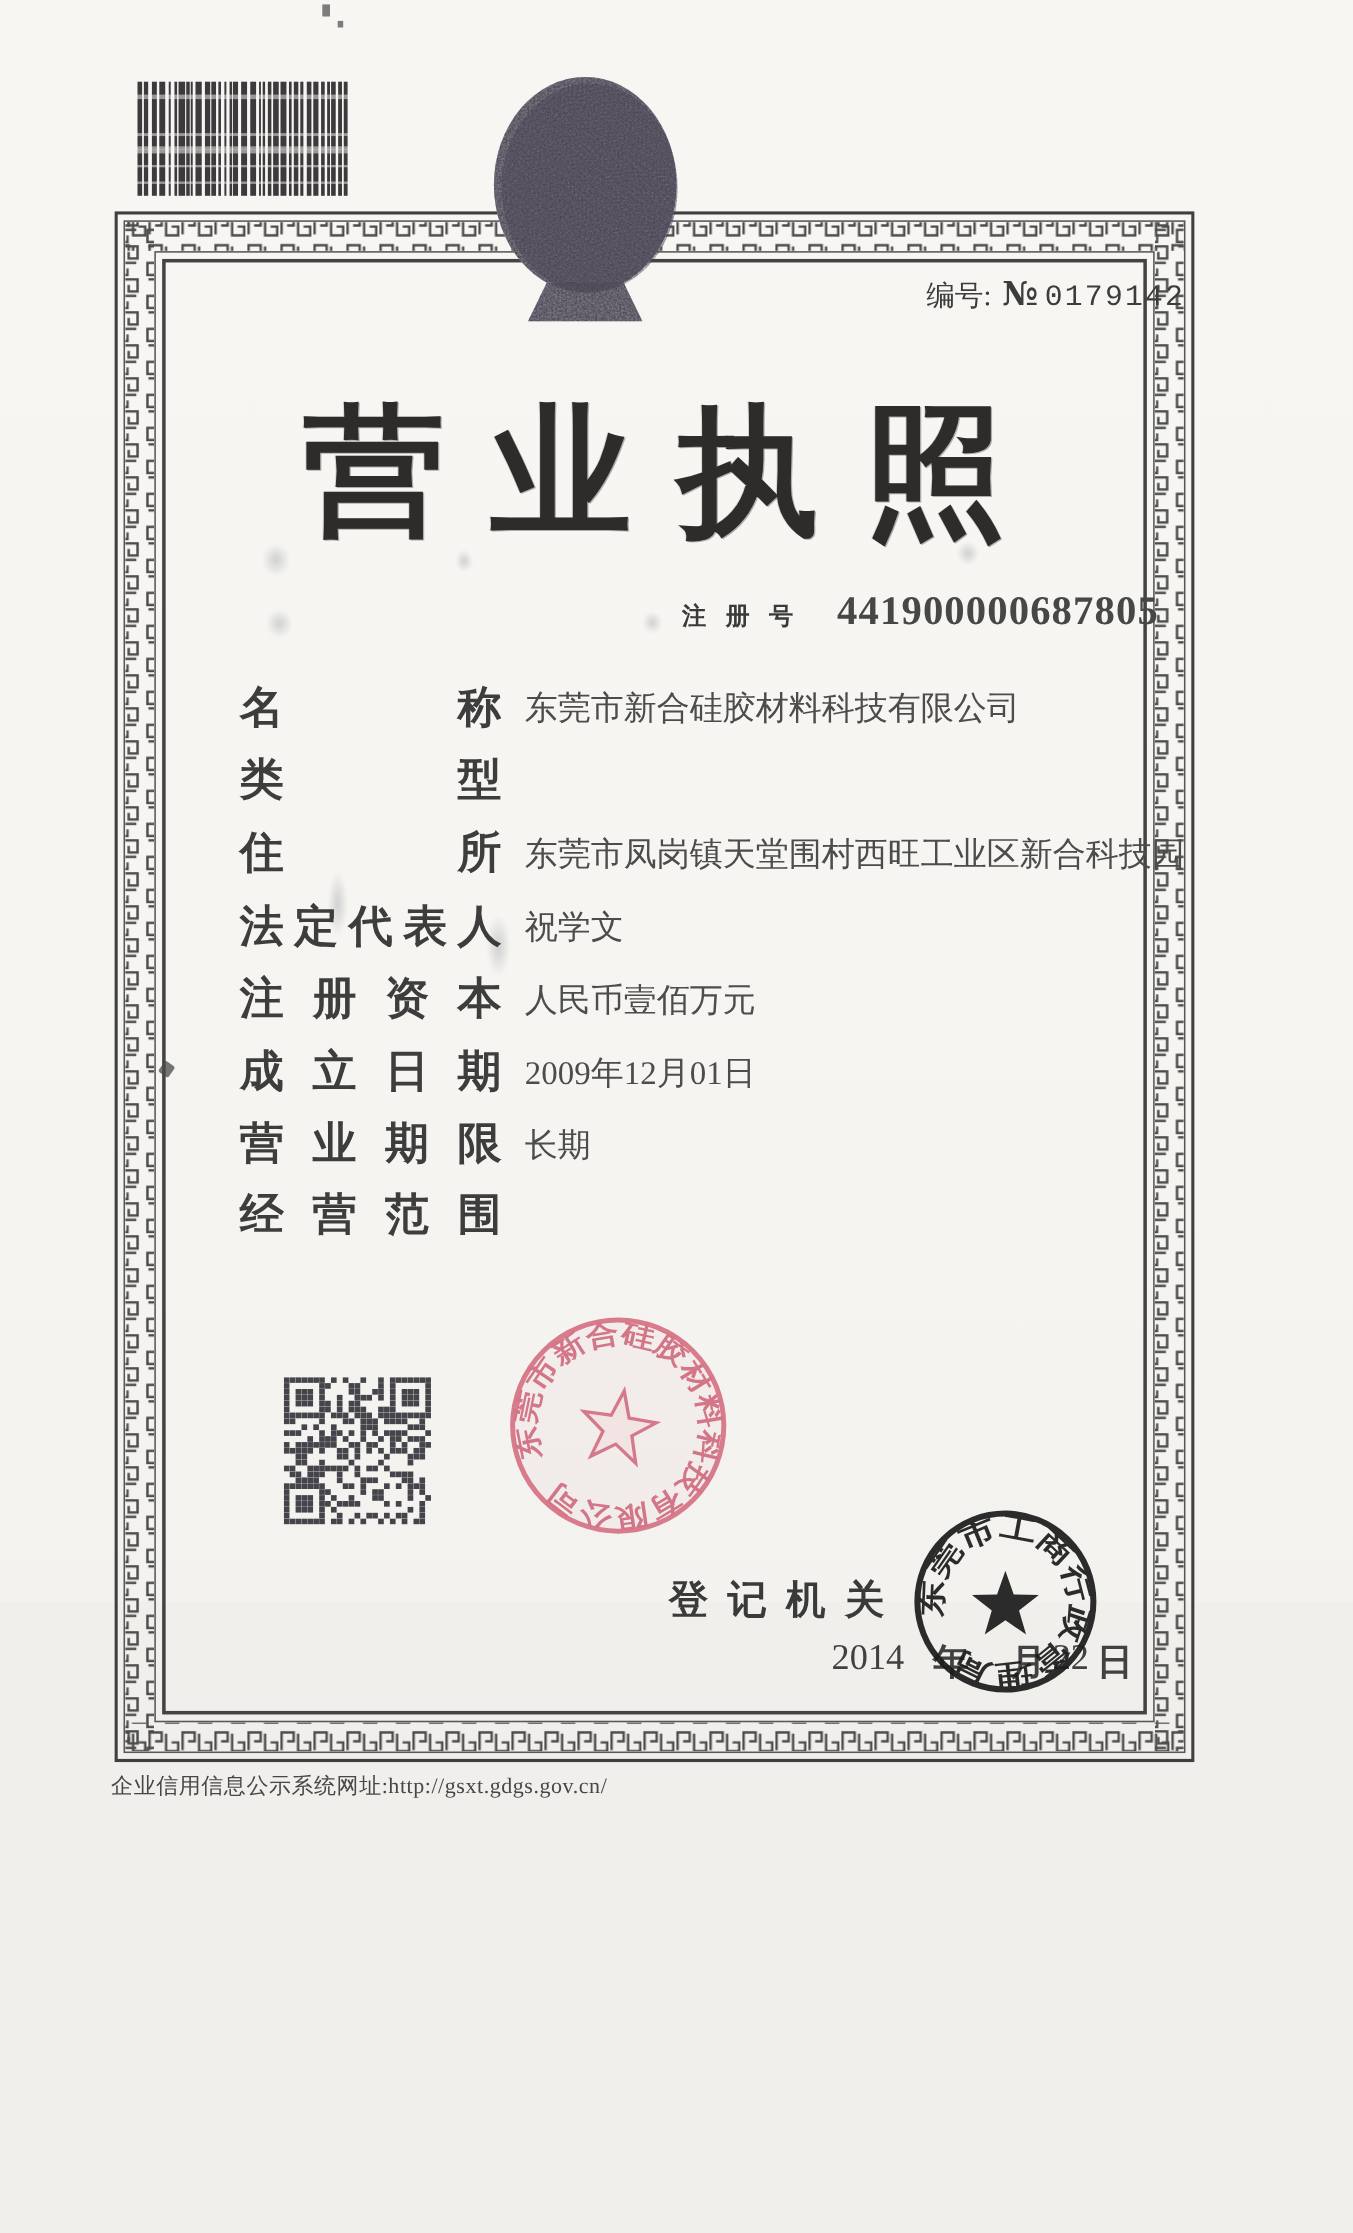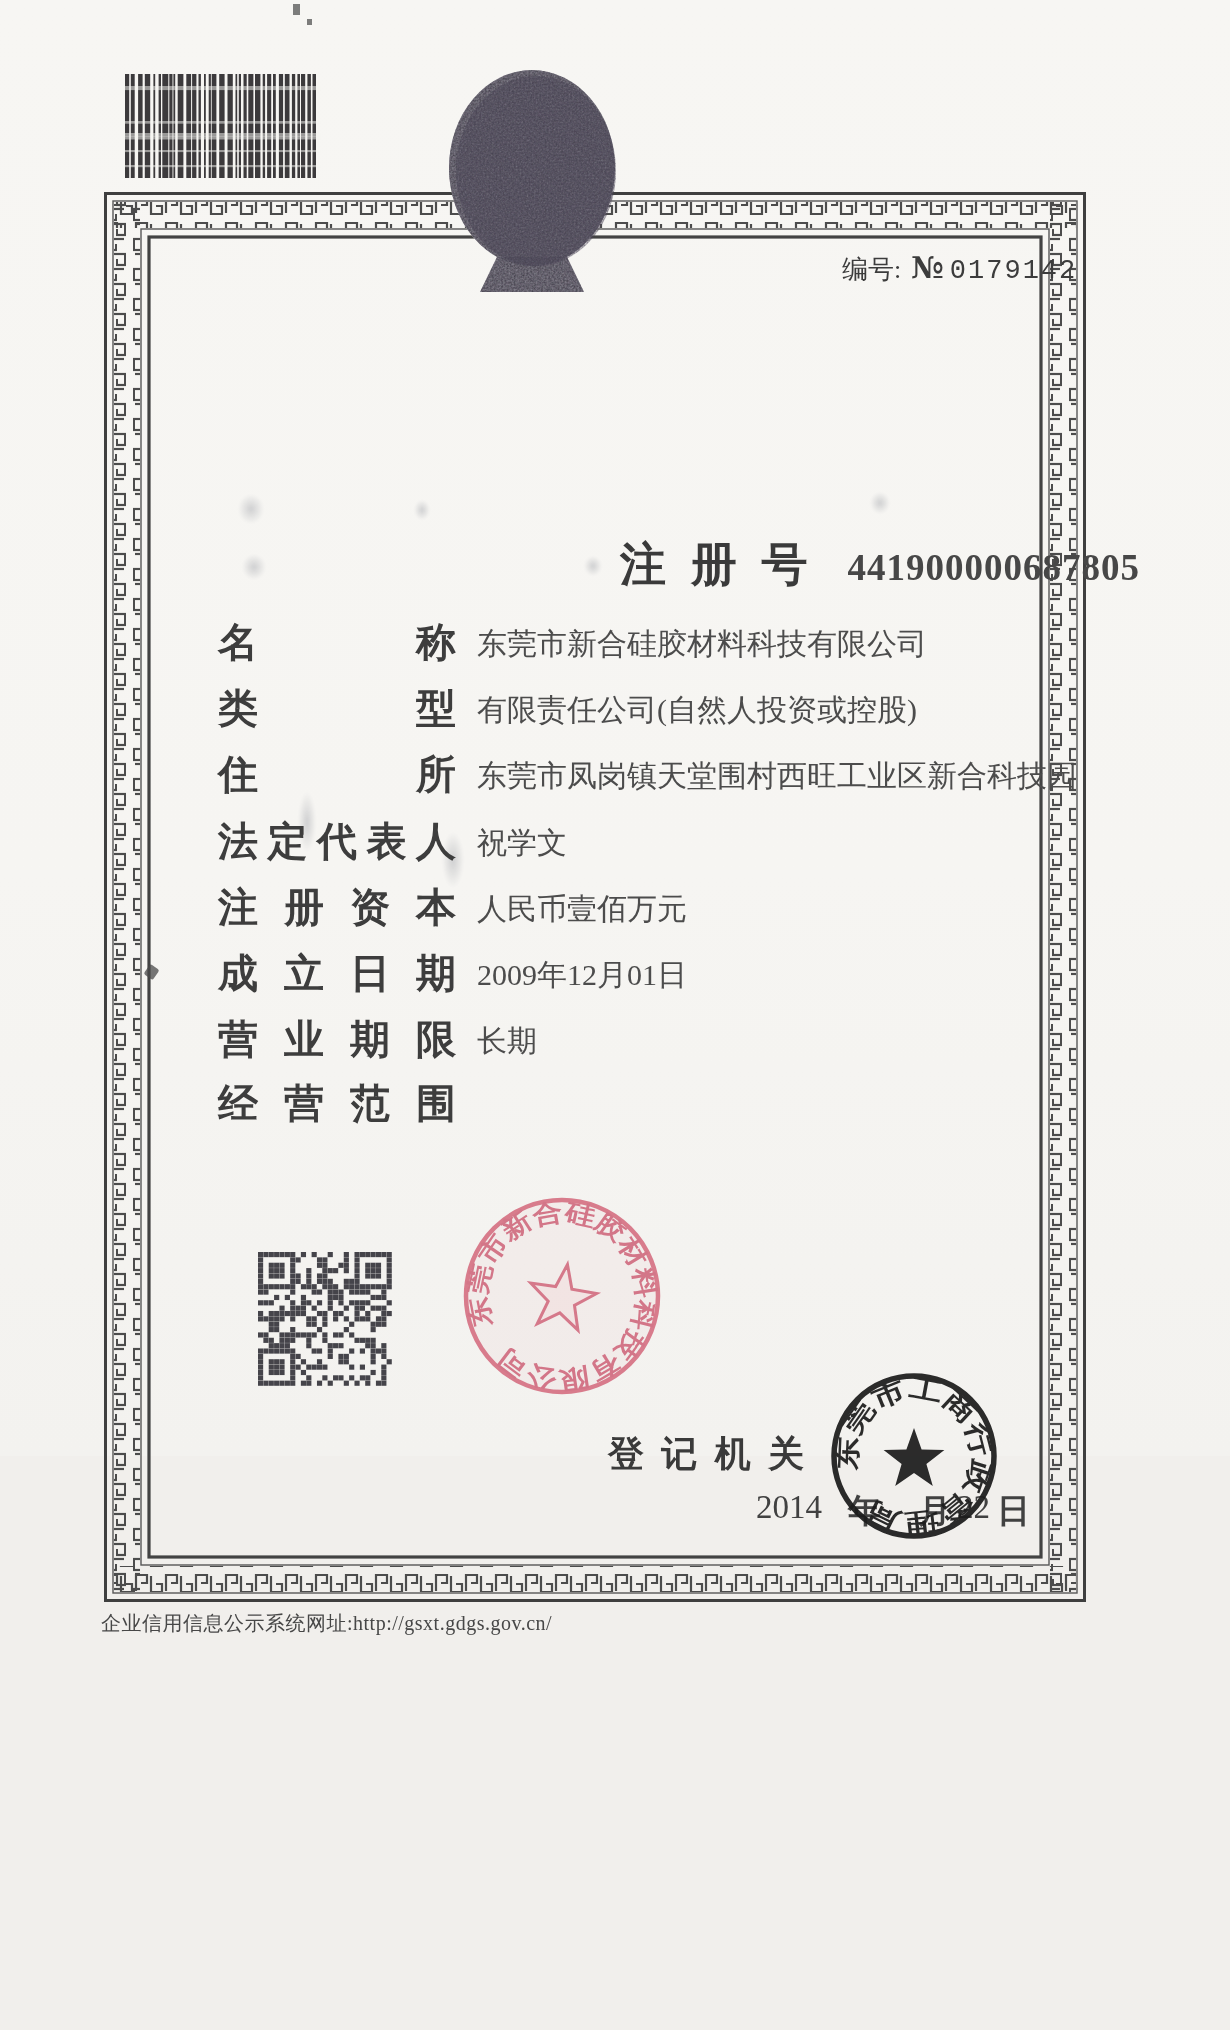--- a/index.html
+++ b/index.html
@@ -9,21 +9,21 @@
   
   .serial{left:842px;top:250px;font-size:26px;color:#3c3c3c;white-space:nowrap;}
   .serial .nosign{font-family:"DejaVu Serif",serif;font-weight:bold;font-size:30px;margin:0 6px 0 10px;}
   .serial .num{font-family:"Liberation Mono",monospace;font-size:27px;letter-spacing:2px;}
   
   .title{left:276px;top:344px;width:700px;font-family:"Liberation Sans",sans-serif;font-weight:900;
          font-size:128px;letter-spacing:42px;color:#2d2c2a;white-space:nowrap;
          text-shadow:1px 1px 0 rgba(40,40,40,.35), -1px 0 0 rgba(40,40,40,.15);}
   
   .regline{left:620px;top:534px;white-space:nowrap;}
-  .regline .rlabel{font-family:Liberation Sans, sans-serif;font-weight:700;font-size:46px;color:#3a3a3a;letter-spacing:6px;}
+  .regline .rlabel{font-family:Liberation Serif, serif;font-weight:700;font-size:22px;color:#3a3a3a;letter-spacing:6px;}
   .regline .rnum{font-size:37px;color:#474747;margin-left:30px;letter-spacing:1px;font-weight:bold;}
   
   .flabel{position:absolute;left:218px;width:238px;font-family:"Liberation Sans",sans-serif;
           font-weight:700;font-size:40px;color:#3d3d3d;}
   [data-char-justify]{display:flex;justify-content:space-between;}
   .fvalue{position:absolute;left:477px;font-size:30px;color:#4c4c4c;white-space:nowrap;}
   .scopeval{position:absolute;left:477px;width:585px;font-size:24px;line-height:29.5px;color:#454545;white-space:normal;}
   .scopeval .sbold{font-weight:bold;color:#3c3c3c;}
   
   .registrar{left:608px;top:1430px;width:196px;font-family:"Liberation Sans",sans-serif;font-weight:700;font-size:36px;color:#3a3a3a;}
@@ -125,20 +125,21 @@
     </g>
     <g filter="url(#grain)" transform="translate(4,3)">
       <ellipse cx="85" cy="104" rx="80" ry="95" fill="#4a4556"></ellipse>
     </g>
   </svg>
 
   <div class="abs serial">
     <span>编号:</span><span class="nosign">№</span><span class="num">0179142</span>
   </div>
 
+  <div class="abs title">营业执照</div>
 
   <div class="smudge" style="left:238px;top:494px;width:26px;height:30px;"></div>
   <div class="smudge" style="left:414px;top:500px;width:16px;height:20px;"></div>
   <div class="smudge" style="left:870px;top:492px;width:20px;height:22px;"></div>
   <div class="smudge" style="left:242px;top:554px;width:24px;height:26px;"></div>
   <div class="smudge" style="left:584px;top:556px;width:18px;height:20px;"></div>
   <div class="smudge" style="left:298px;top:792px;width:18px;height:60px;"></div>
   <div class="smudge" style="left:442px;top:832px;width:22px;height:56px;"></div>
 
   <div class="abs regline">
@@ -149,21 +150,20 @@
   <div class="flabel" style="top:615px;" data-char-justify="">
       <span>名</span>
       <span>称</span>
     </div>
   <div class="fvalue" style="top:624px;">东莞市新合硅胶材料科技有限公司</div>
 
   <div class="flabel" style="top:681px;" data-char-justify="">
       <span>类</span>
       <span>型</span>
     </div>
-  <div class="fvalue" style="top:690px;">有限责任公司(自然人投资或控股)</div>
 
   <div class="flabel" style="top:747px;" data-char-justify="">
       <span>住</span>
       <span>所</span>
     </div>
   <div class="fvalue" style="top:756px;font-family:Liberation Mono, monospace;">东莞市凤岗镇天堂围村西旺工业区新合科技园</div>
 
   <div class="flabel" style="top:814px;" data-char-justify="">
       <span>法</span>
       <span>定</span>

